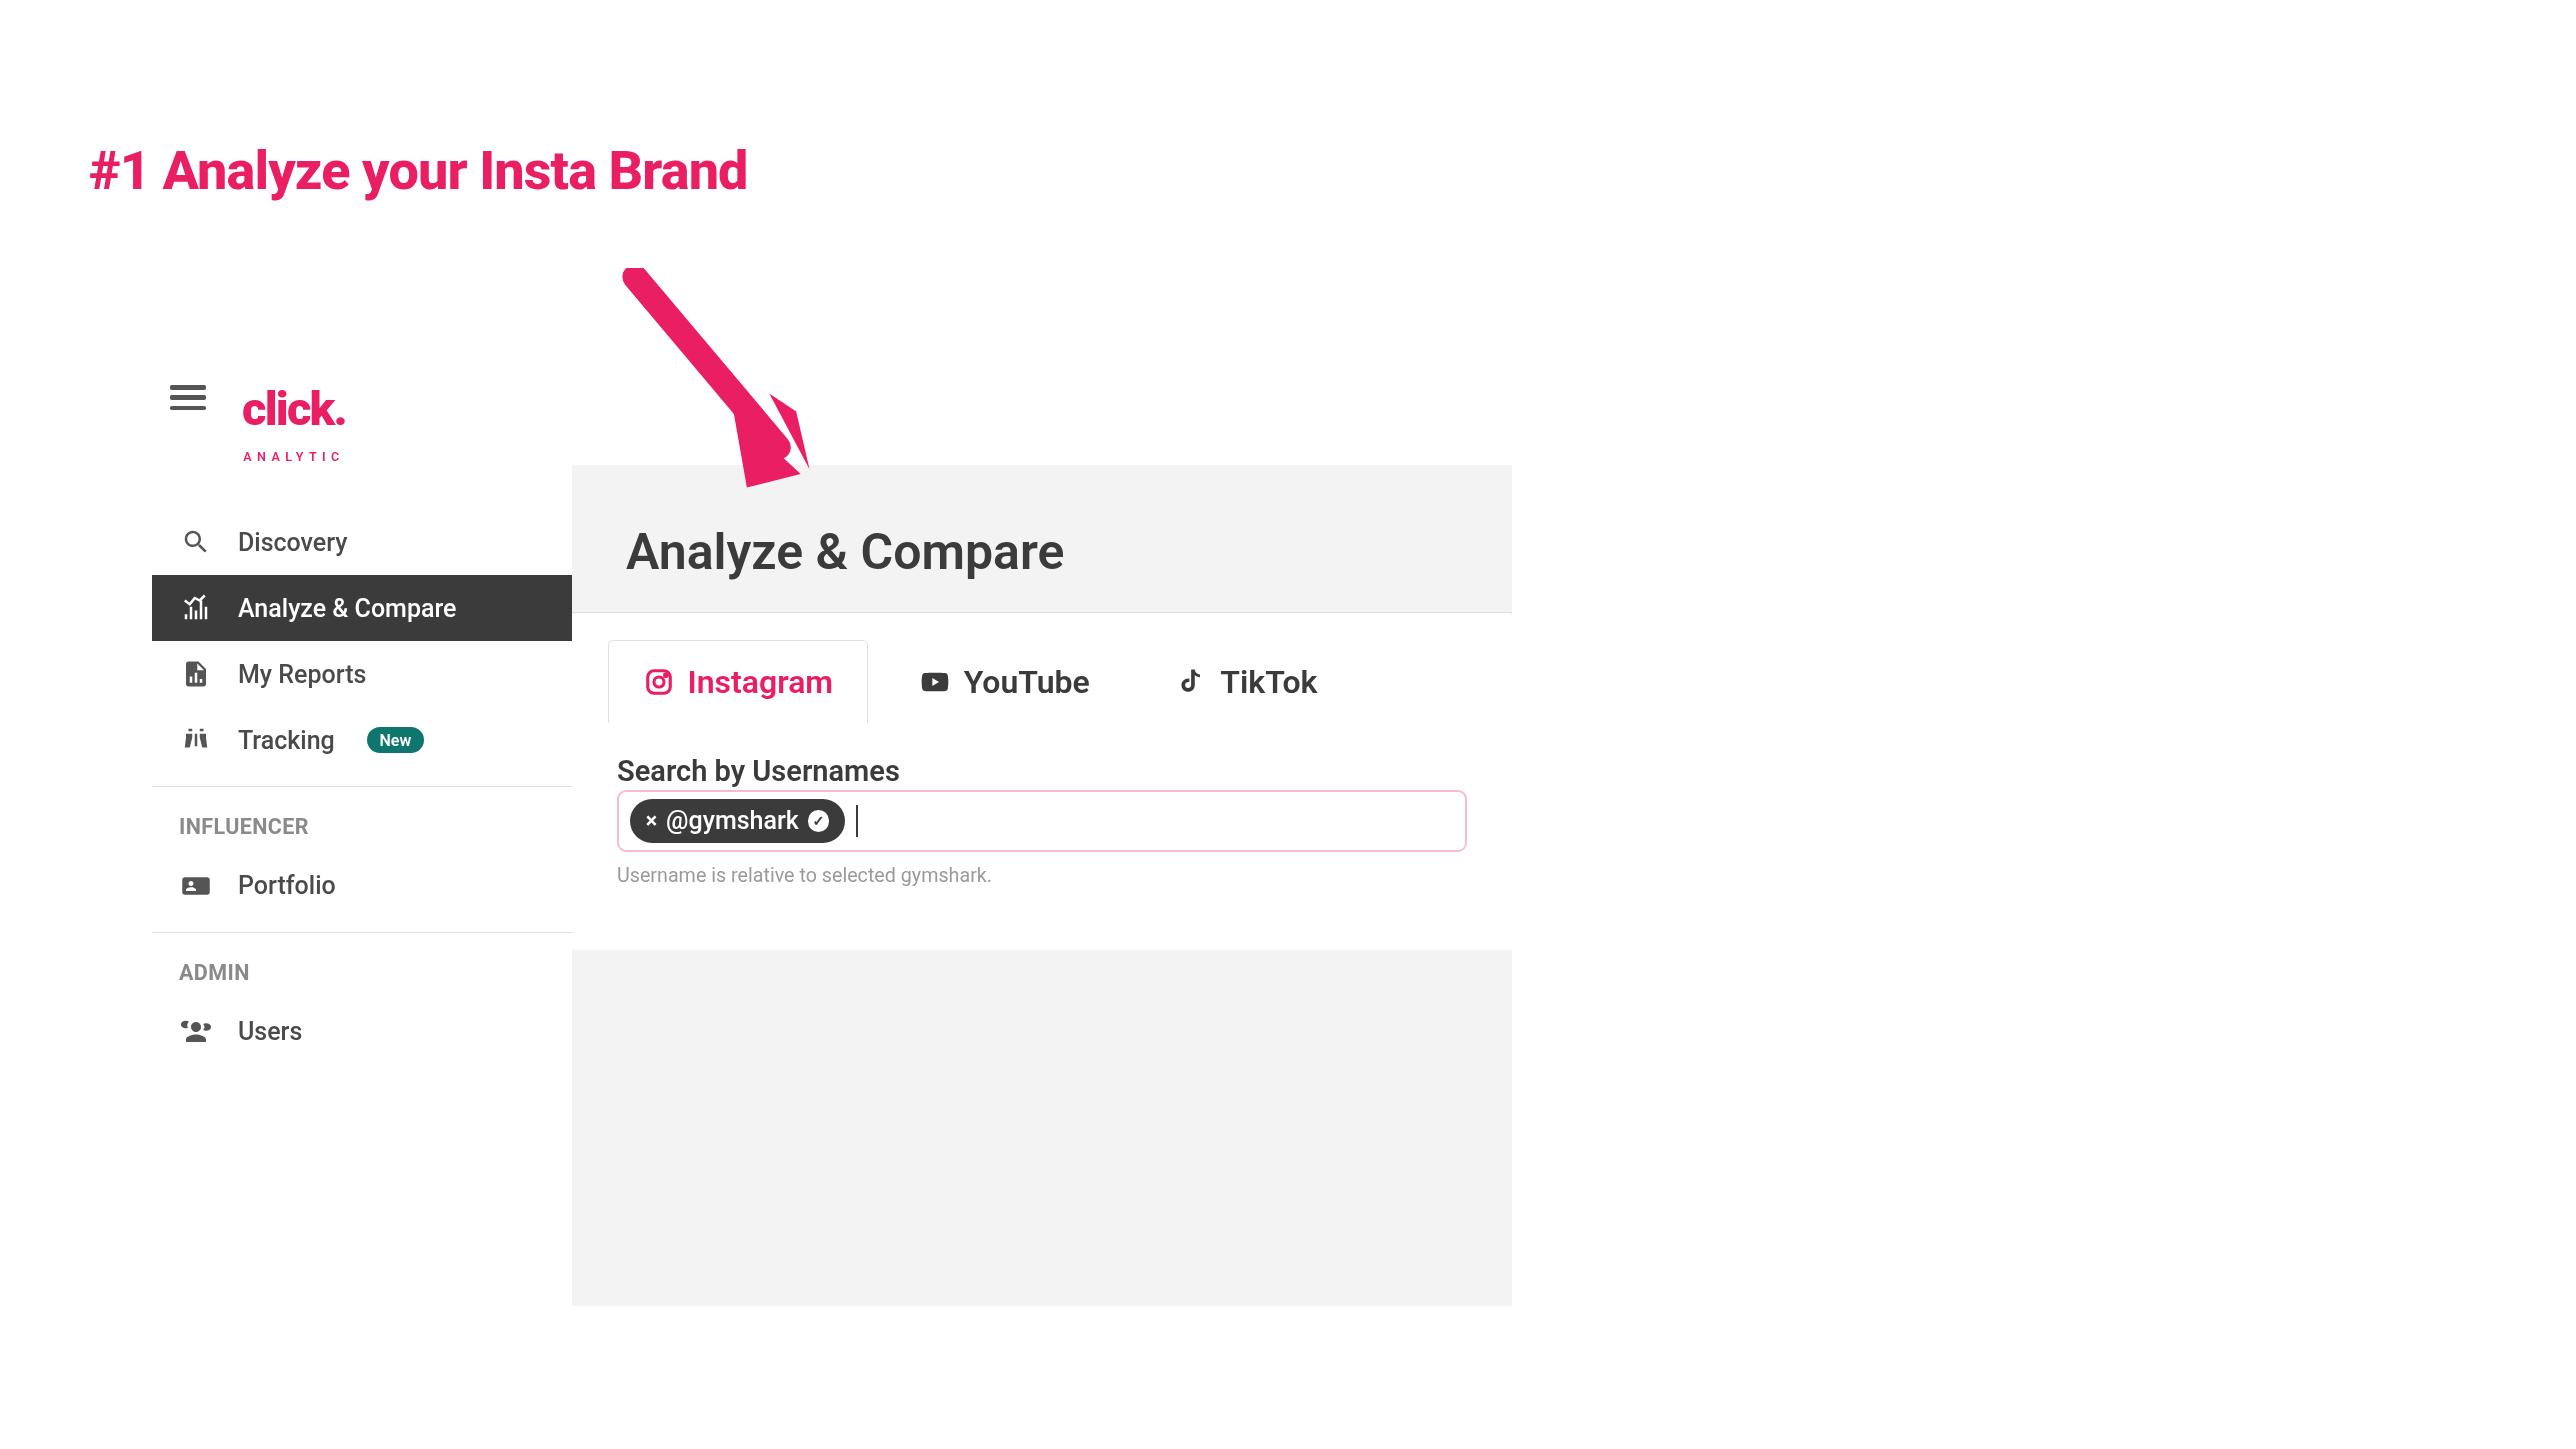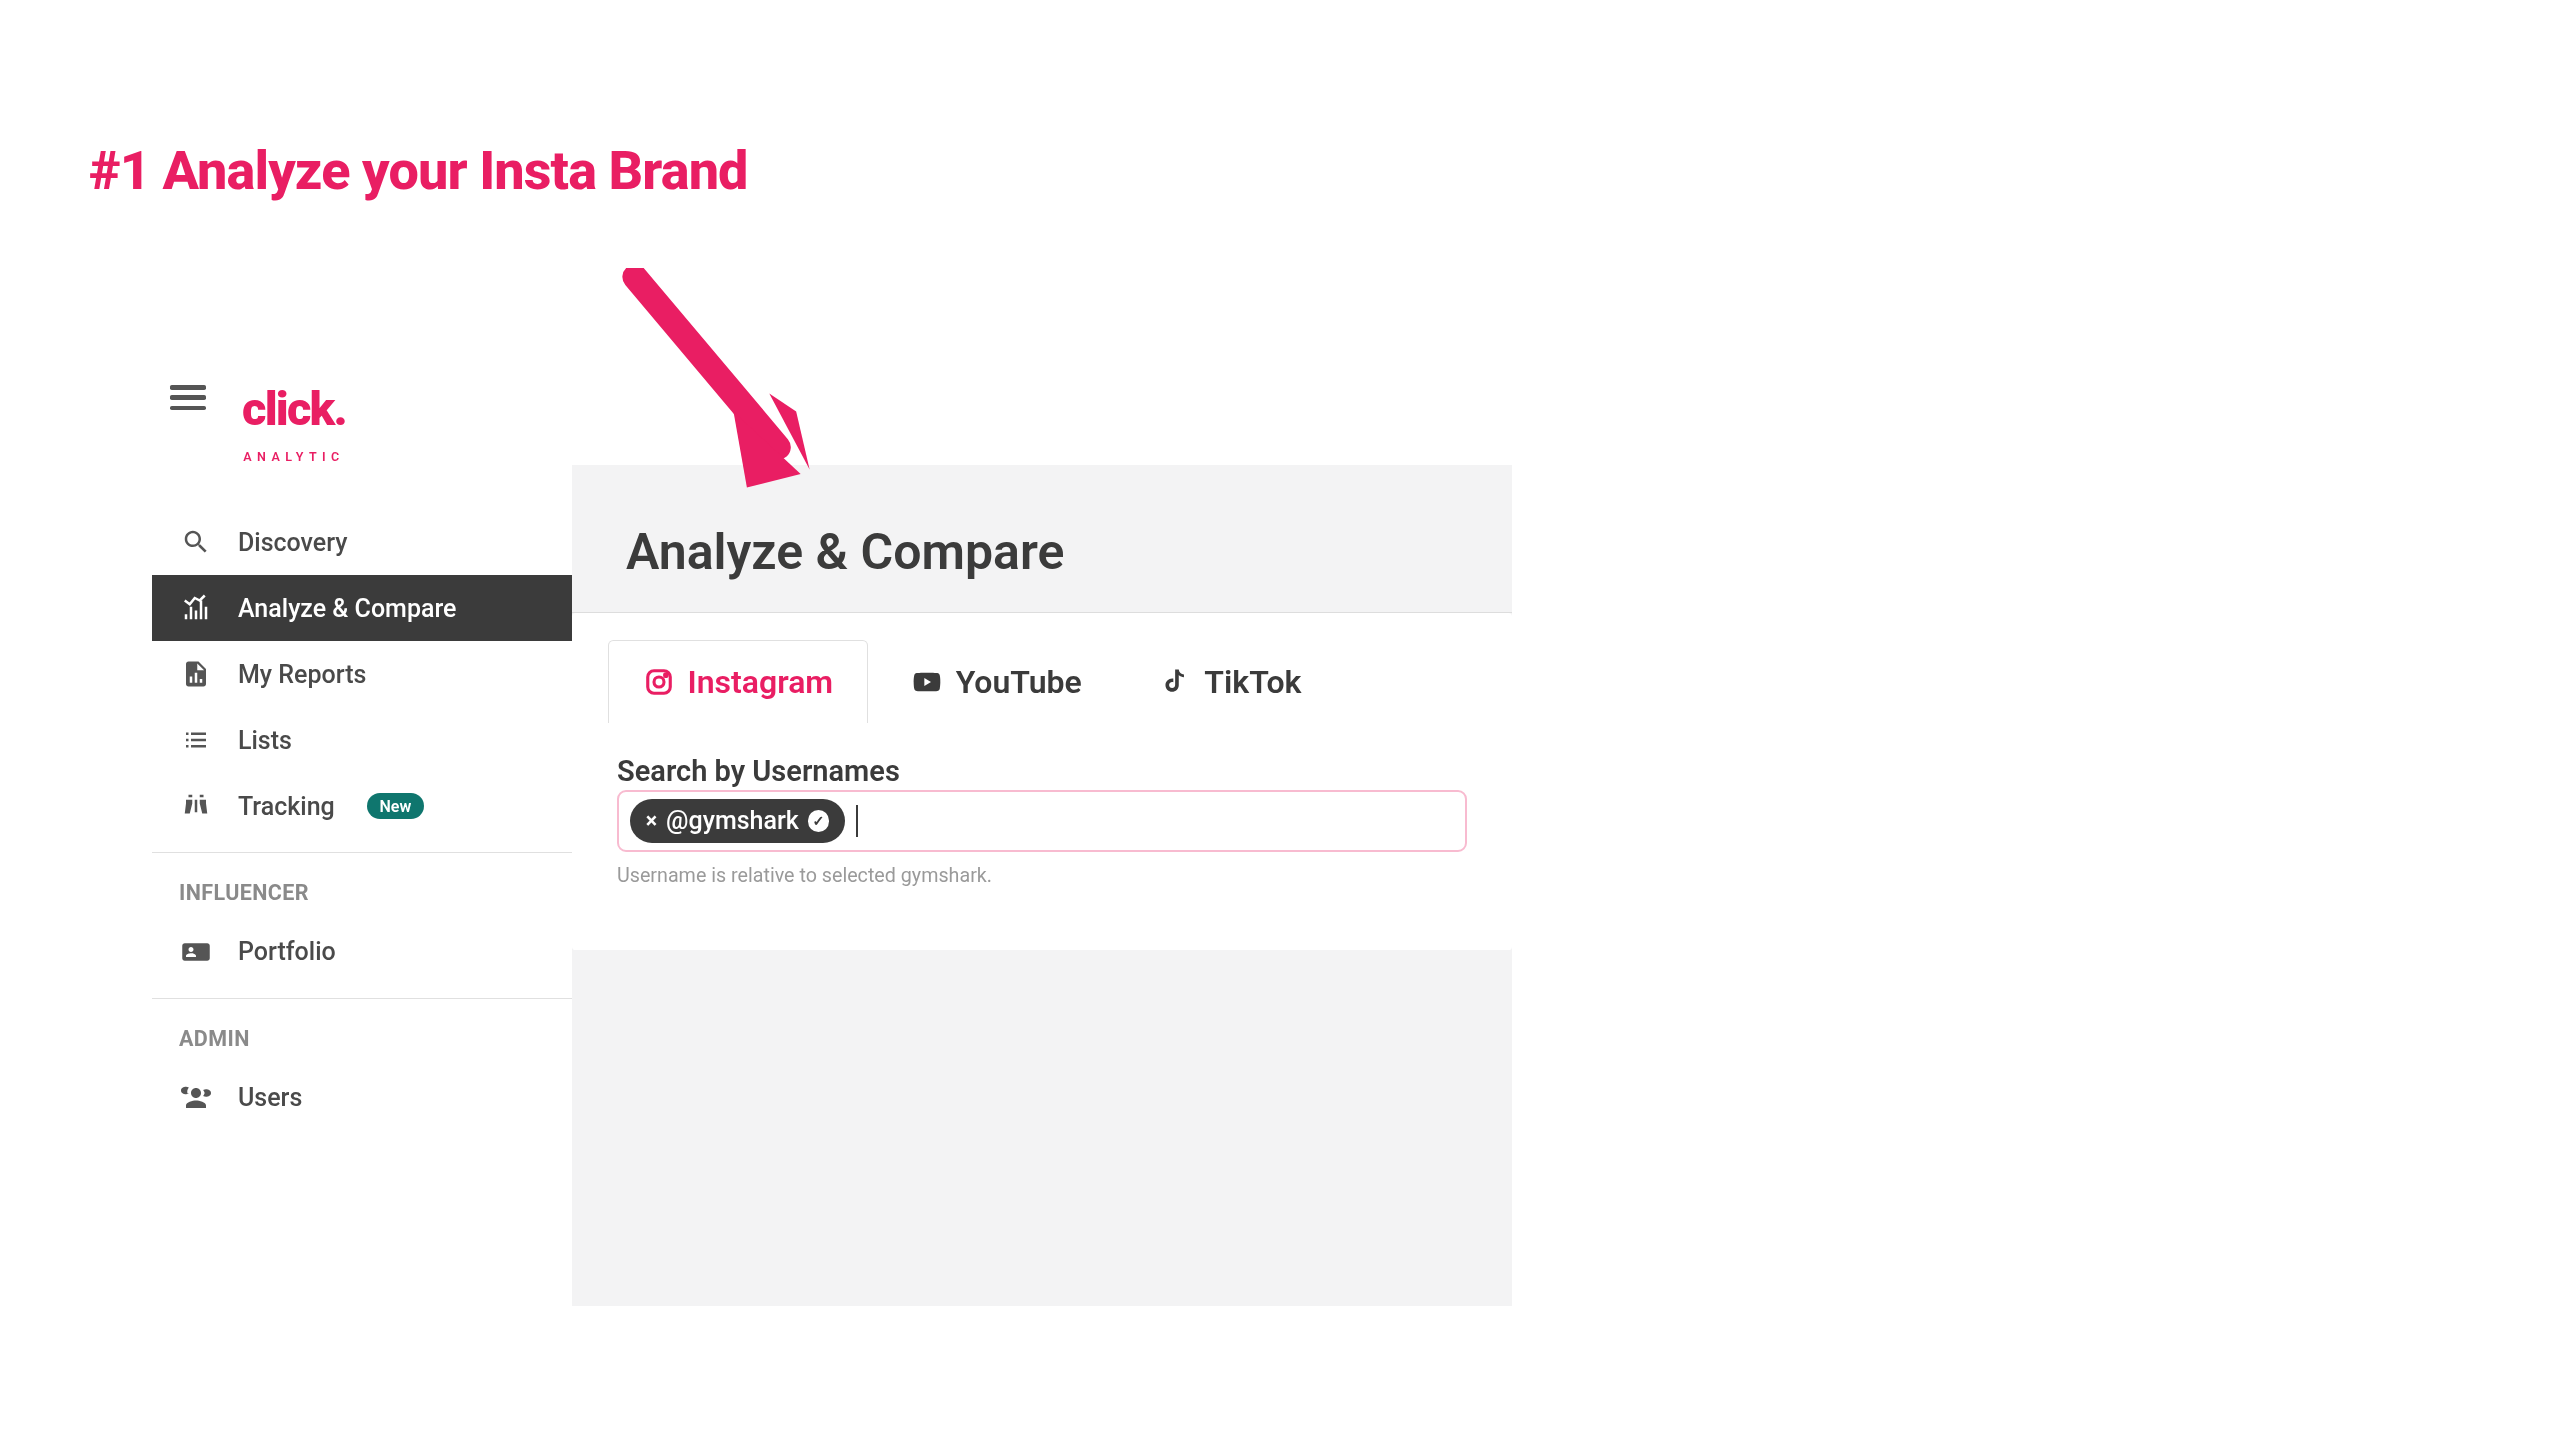--- a/index.html
+++ b/index.html
@@ -135,21 +135,21 @@
       border-bottom: 0.9px solid #ddd;
     }
     .card {
       background: #fff;
       padding: 0;
       border-radius: 3.6px;
       position: relative;
     }
     .tabs {
       display: flex;
-      gap: 8px;
+      gap: 16px;
       padding: 27px 36px 0 36px;
     }
     .tab {
       display: flex;
       align-items: center;
       gap: 12.5px;
       padding: 21.5px 34px;
       font-size: 32px;
       font-weight: 600;
       color: #3b3b3b;
@@ -279,28 +279,20 @@
         </span>
         <span>Analyze &amp; Compare</span>
       </li>
       <li class="nav-item">
         <span class="icon">
           <svg viewBox="0 0 24 24" width="30" height="30" fill="#555">
               <path d="M14 2H6c-1.1 0-2 .9-2 2v16c0 1.1.9 2 2 2h12c1.1 0 2-.9 2-2V8l-6-6zM9 19H7v-5h2v5zm4 0h-2v-8h2v8zm4 0h-2v-3h2v3zM13 9V3.5L18.5 9H13z"></path>
             </svg>
         </span>
         <span>My Reports</span>
-      </li>
-      <li class="nav-item">
-        <span class="icon">
-          <svg viewBox="0 0 24 24" width="30" height="30" fill="#555">
-              <path d="M4 6h2v2H4V6zm0 5h2v2H4v-2zm0 5h2v2H4v-2zm4-10h12v2H8V6zm0 5h12v2H8v-2zm0 5h12v2H8v-2z"></path>
-            </svg>
-        </span>
-        <span>Lists</span>
       </li>
       <li class="nav-item">
         <span class="icon">
           <svg viewBox="0 0 24 24" width="30" height="30" fill="#555">
               <path d="M6 3h3v2H6V3zm9 0h3v2h-3V3zM4 7h5v3l-2 8H3l1-8V7zm11 0h5v3l1 8h-4l-2-8V7zm-4 0h2v10h-2V7z"></path>
             </svg>
         </span>
         <span>Tracking</span>
         <span class="badge-new">New</span>
       </li>

